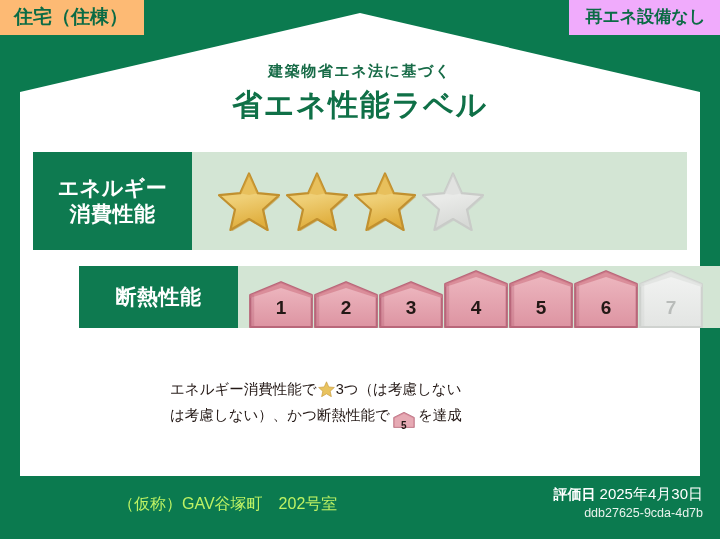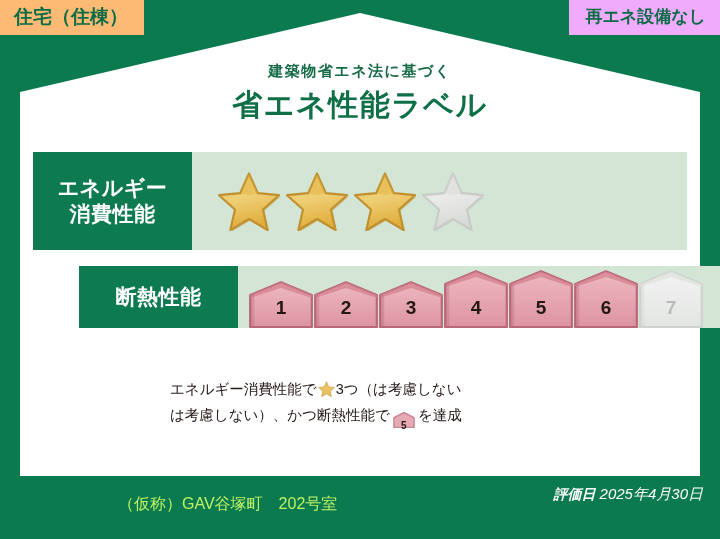--- a/index.html
+++ b/index.html
@@ -202,21 +202,20 @@
     color:#bef264;
     font-size:16px;
     white-space:nowrap;
   }
   #footer-date{
     position:absolute;right:17px;top:9px;
     color:#ffffff;
     font-size:15px;
     text-align:right;
     white-space:nowrap;
-    font-style:italic;
   }
   #footer-date b{font-weight:bold;font-size:14px;}
   #footer-id{
     position:absolute;right:17px;top:30px;
     color:#e8f2ec;
     font-size:12.5px;
     text-align:right;
     white-space:nowrap;
   }
 </style>
@@ -421,15 +420,16 @@
           </svg><span class="inline-grade-num">5</span></span><span>を達成</span>
     </div>
   </div>
 
   <div id="footer">
     <div id="footer-name">（仮称）GAV谷塚町　202号室</div>
     <div id="footer-date">
       <b>評価日</b>
       <span>2025年4月30日</span>
     </div>
+    <div id="footer-id">ddb27625-9cda-4d7b</div>
   </div>
 
 </div>
 
 </body></html>

